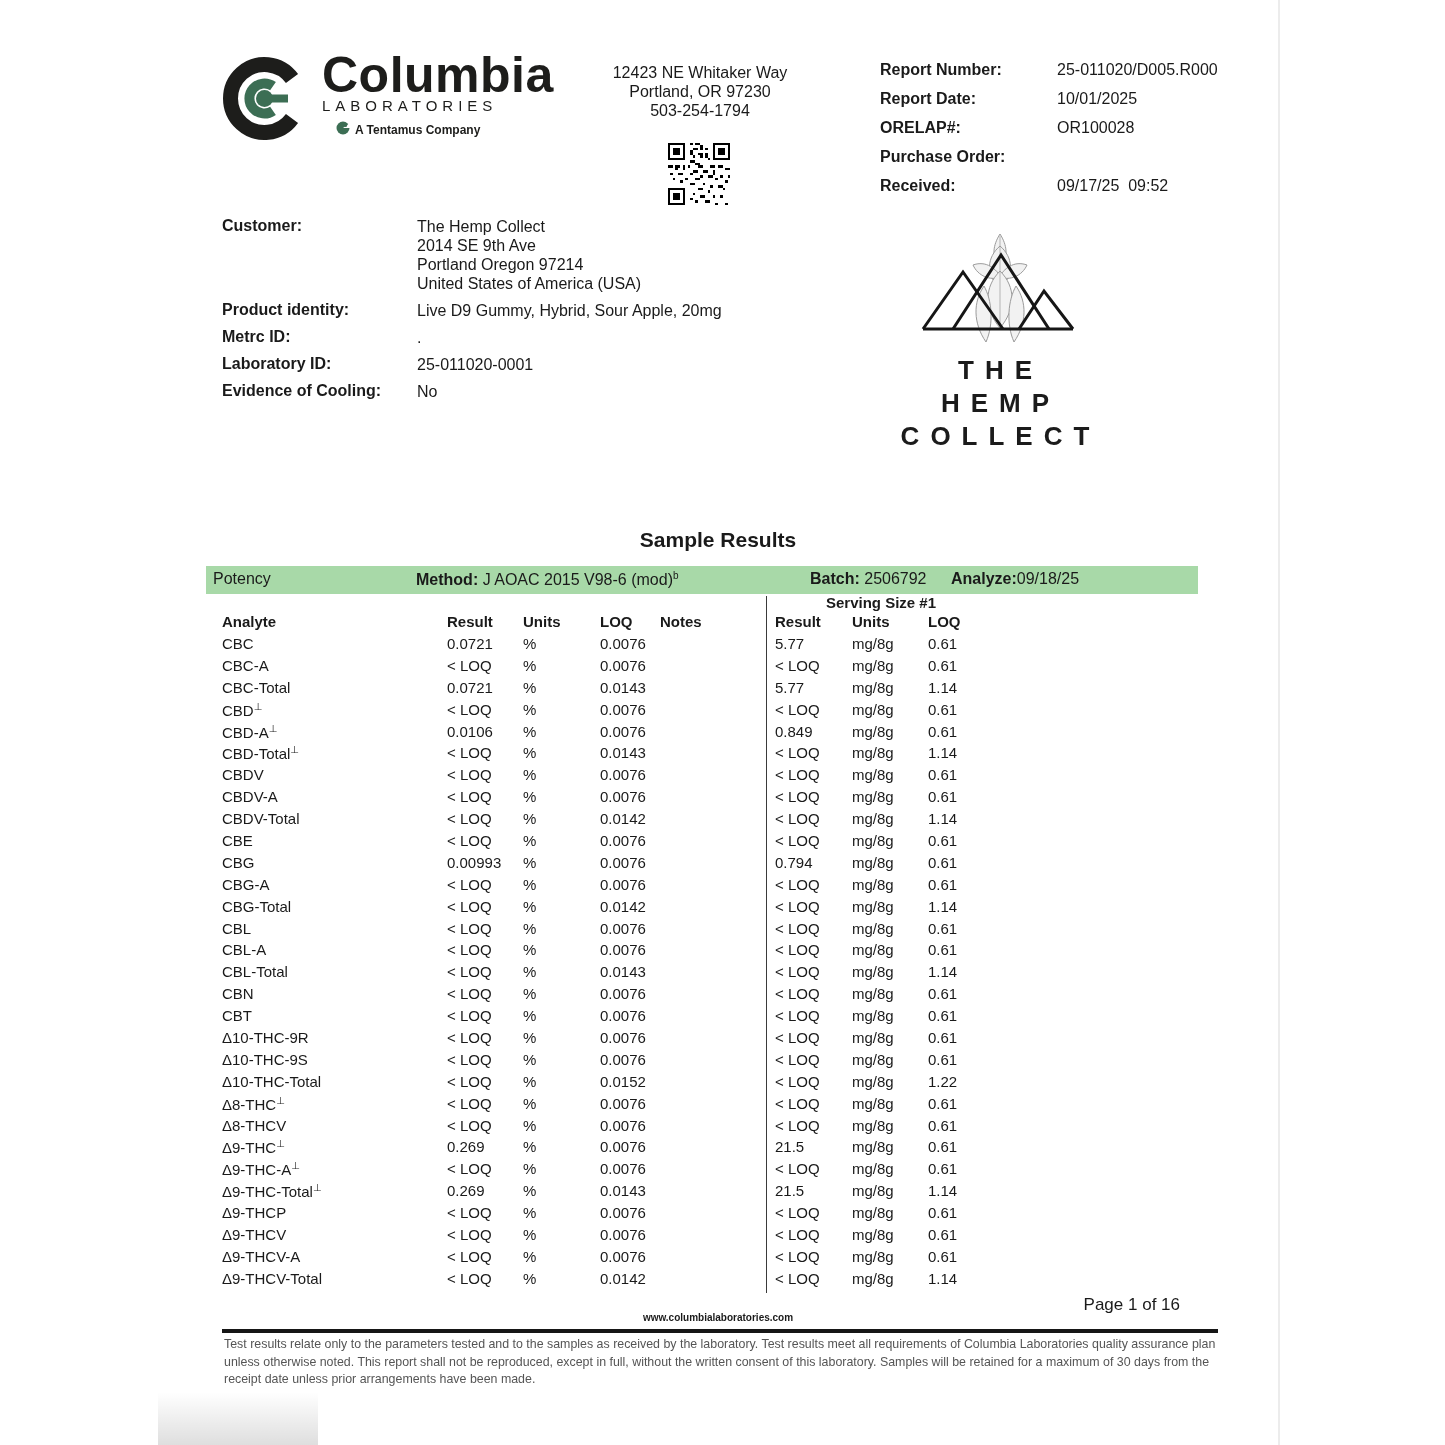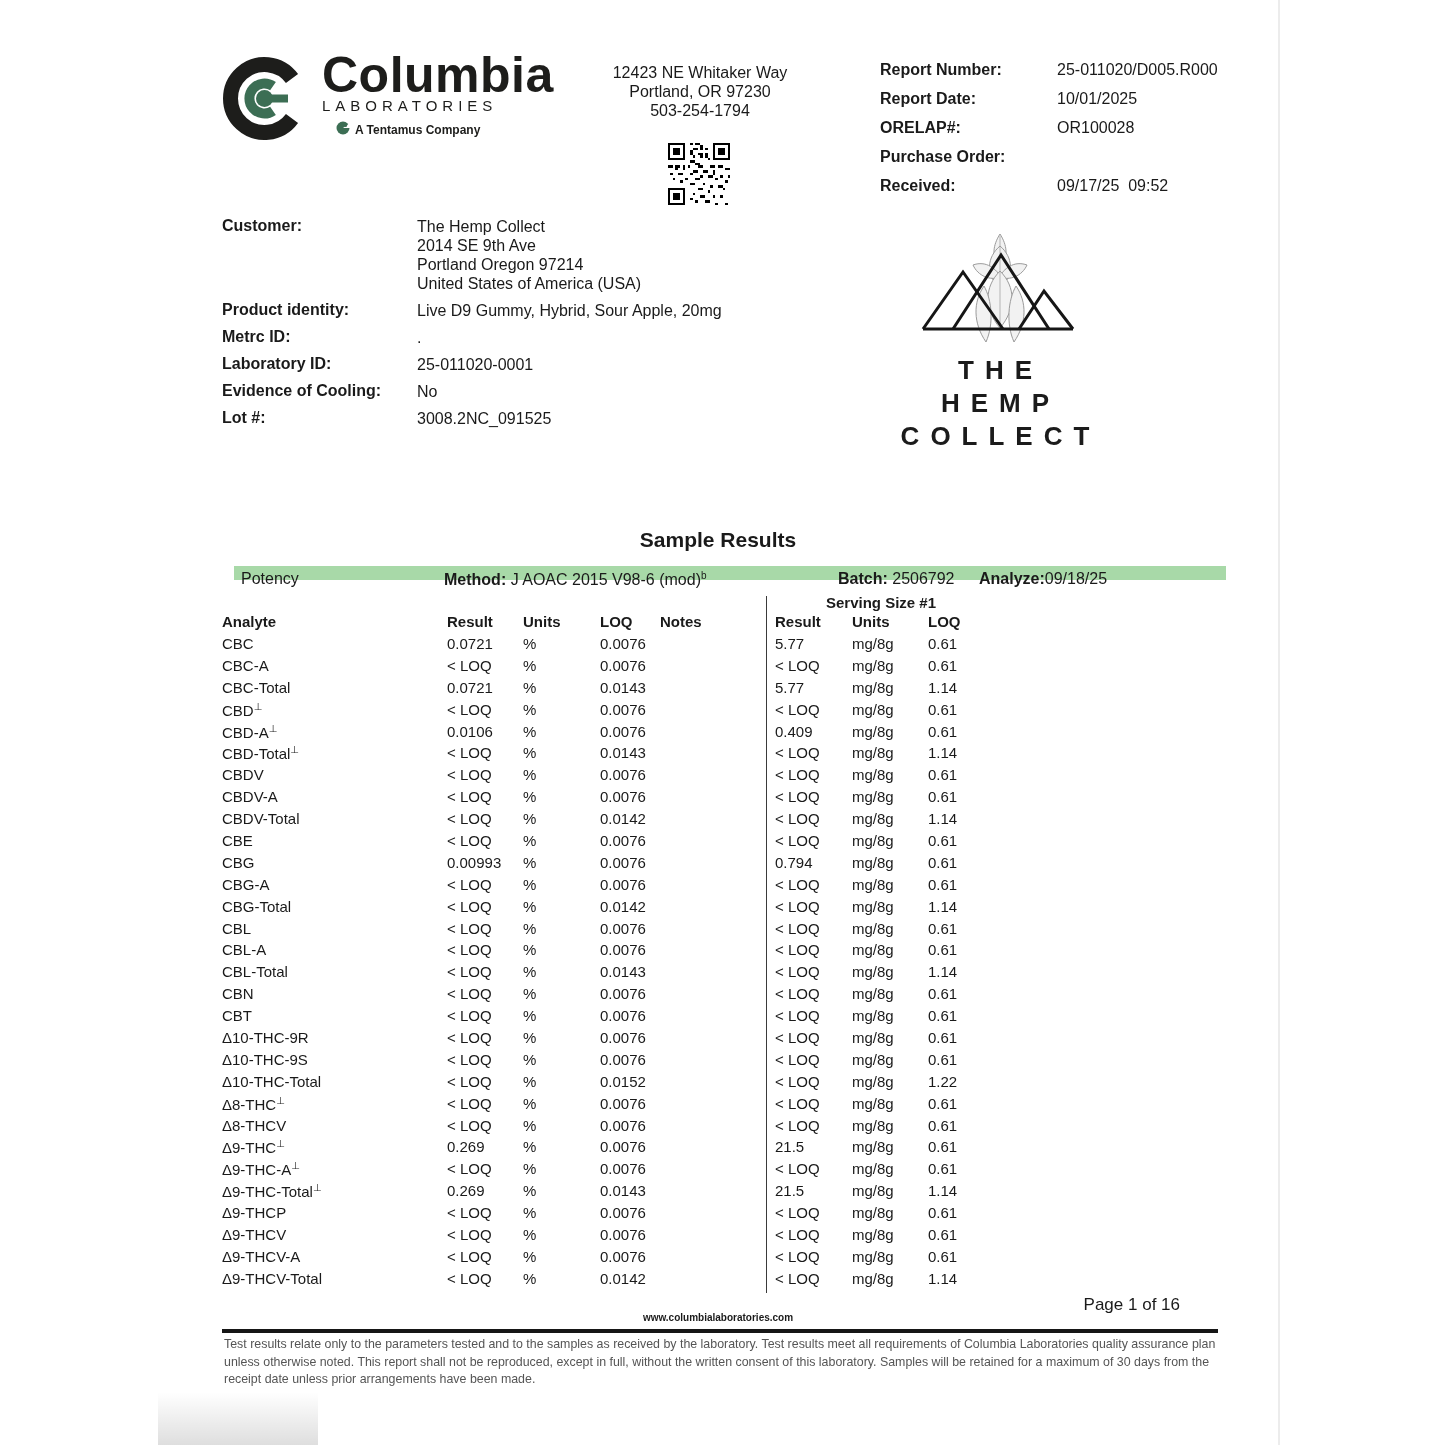--- a/index.html
+++ b/index.html
@@ -36,21 +36,21 @@
   .cust-label { font-weight:bold; width:195px; flex:none; }
   .cust-lines div { line-height:19px; }
 
   
   .hemp-logo { left:893px; top:228px; width:215px; text-align:center; }
   .hemp-line { font-weight:bold; color:#1b1b1b; font-size:26px; letter-spacing:11px; line-height:33px; }
 
   
   .sample-title { left:222px; top:528px; width:992px; text-align:center; font-size:21px; font-weight:bold; }
 
-  .green-bar { left:234px; top:566px; width:992px; height:14px; background:var(--green-bar,#a8d9a8); font-size:16px;padding-left:42px; }
+  .green-bar { left:206px; top:566px; width:992px; height:28px; background:var(--green-bar,#a8d9a8); font-size:16px;padding-left:42px; }
   .green-bar .gb { position:absolute; top:4px; white-space:nowrap; }
   .gb-section { left:7px; }
   .gb-method { left:210px; }
   .gb-batch { left:604px; }
   .gb-analyze { left:745px; }
   .gb b { font-weight:bold; }
   sup.note { font-size:10px; vertical-align:6px; }
 
   
   .ptable { left:222px; top:594px; width:992px; height:702px; font-size:15px; }
@@ -230,26 +230,20 @@
       <div class="cust-lines">
         <div>25-011020-0001</div>
       </div>
     </div>
     <div class="cust-row">
       <div class="cust-label">Evidence of Cooling:</div>
       <div class="cust-lines">
         <div>No</div>
       </div>
     </div>
-    <div class="cust-row">
-      <div class="cust-label">Lot #:</div>
-      <div class="cust-lines">
-        <div>3008.2NC_091525</div>
-      </div>
-    </div>
   </div>
 
 <div class="abs hemp-logo">
   <span>
     <svg width="175" height="122" viewBox="0 0 175 122">
       <g stroke="#9b9b9b" fill="#f2f2f2" stroke-width="1">
         <path d="M87,6 C80,17 78,29 87,40 C96,29 94,17 87,6 Z"></path>
         <path d="M87,18 C74,29 72,47 87,60 C102,47 100,29 87,18 Z"></path>
         <path d="M60,37 C71,33 81,38 88,49 C77,53 65,48 60,37 Z"></path>
         <path d="M114,37 C103,33 93,38 86,49 C97,53 109,48 114,37 Z"></path>
@@ -332,21 +326,21 @@
         <span class="c-sres">&lt; LOQ</span>
         <span class="c-sunits">mg/8g</span>
         <span class="c-sloq">0.61</span>
       </div>
       <div class="trow">
         <span class="c-analyte">CBD-A<sup class="note">⊥</sup></span>
         <span class="c-result">0.0106</span>
         <span class="c-units">%</span>
         <span class="c-loq">0.0076</span>
         <span class="c-notes"></span>
-        <span class="c-sres">0.409</span>
+        <span class="c-sres">0.849</span>
         <span class="c-sunits">mg/8g</span>
         <span class="c-sloq">0.61</span>
       </div>
       <div class="trow">
         <span class="c-analyte">CBD-Total<sup class="note">⊥</sup></span>
         <span class="c-result">&lt; LOQ</span>
         <span class="c-units">%</span>
         <span class="c-loq">0.0143</span>
         <span class="c-notes"></span>
         <span class="c-sres">&lt; LOQ</span>

